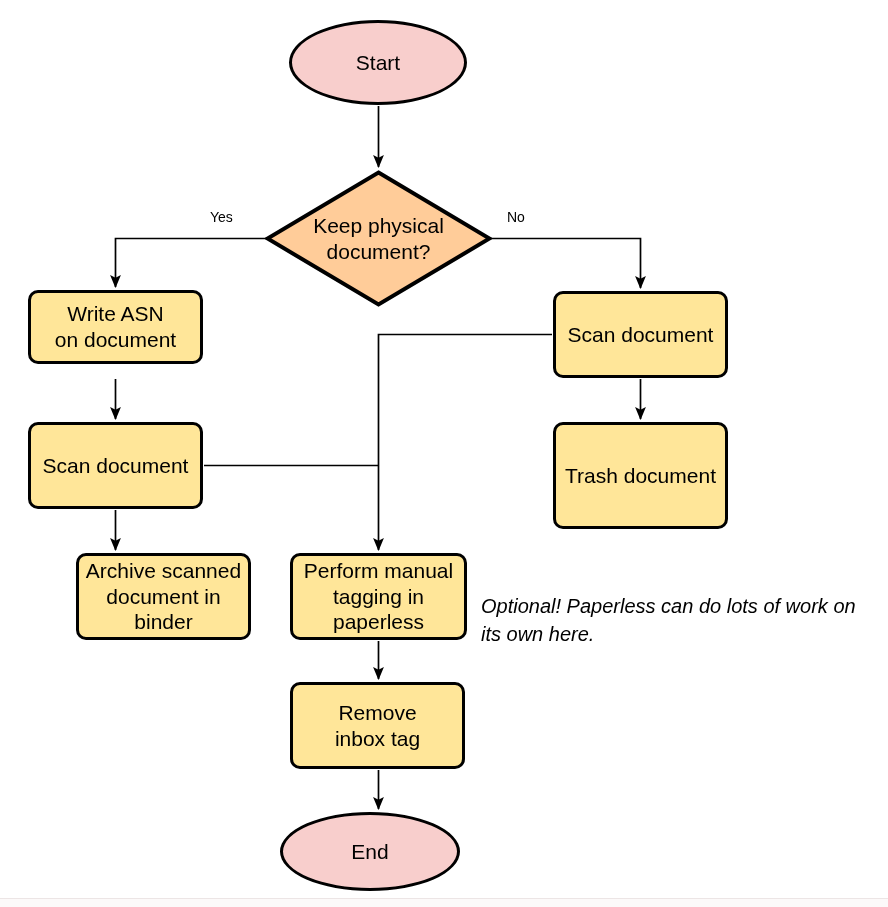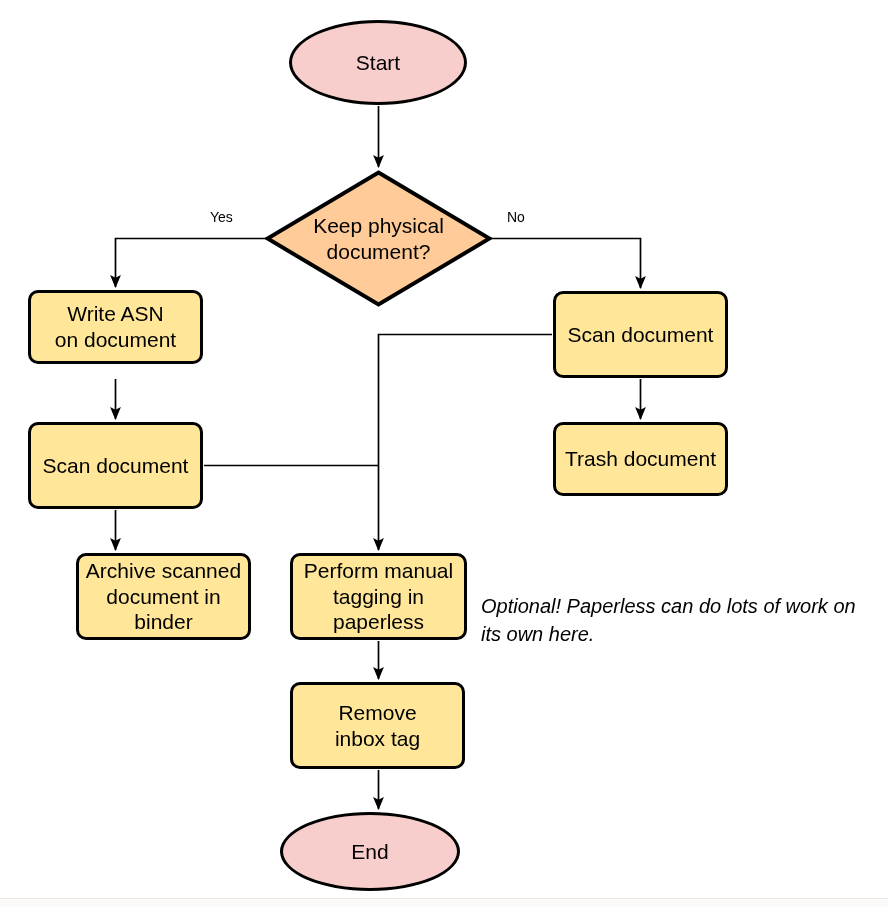--- a/index.html
+++ b/index.html
@@ -78,21 +78,21 @@
   .decision-wrap .label {
     position: relative;
     z-index: 1;
   }
   .n-start     { left: 289px; top: 20px;  width: 178px; height: 85px; }
   .n-decision  { left: 265px; top: 170px; width: 227px; height: 137px; }
   .n-write-asn { left: 28px;  top: 290px; width: 175px; height: 74px; }
   .n-scan-left { left: 28px;  top: 422px; width: 175px; height: 87px; }
   .n-archive   { left: 28px;  top: 553px; width: 175px; height: 87px; margin-left: 48px; }
   .n-scan-right{ left: 553px; top: 291px; width: 175px; height: 87px; }
-  .n-trash     { left: 553px; top: 422px; width: 175px; height: 74px; }
+  .n-trash     { left: 553px; top: 422px; width: 175px; height: 107px; }
   .n-tagging   { left: 290px; top: 553px; width: 177px; height: 87px; }
   .n-remove    { left: 290px; top: 682px; width: 175px; height: 87px; }
   .n-end       { left: 280px; top: 812px; width: 180px; height: 79px; }
   .edge-label {
     position: absolute;
     font-size: 14px;
     color: #000;
   }
   .lbl-yes { left: 210px; top: 209px; }
   .lbl-no  { left: 507px; top: 209px; }

